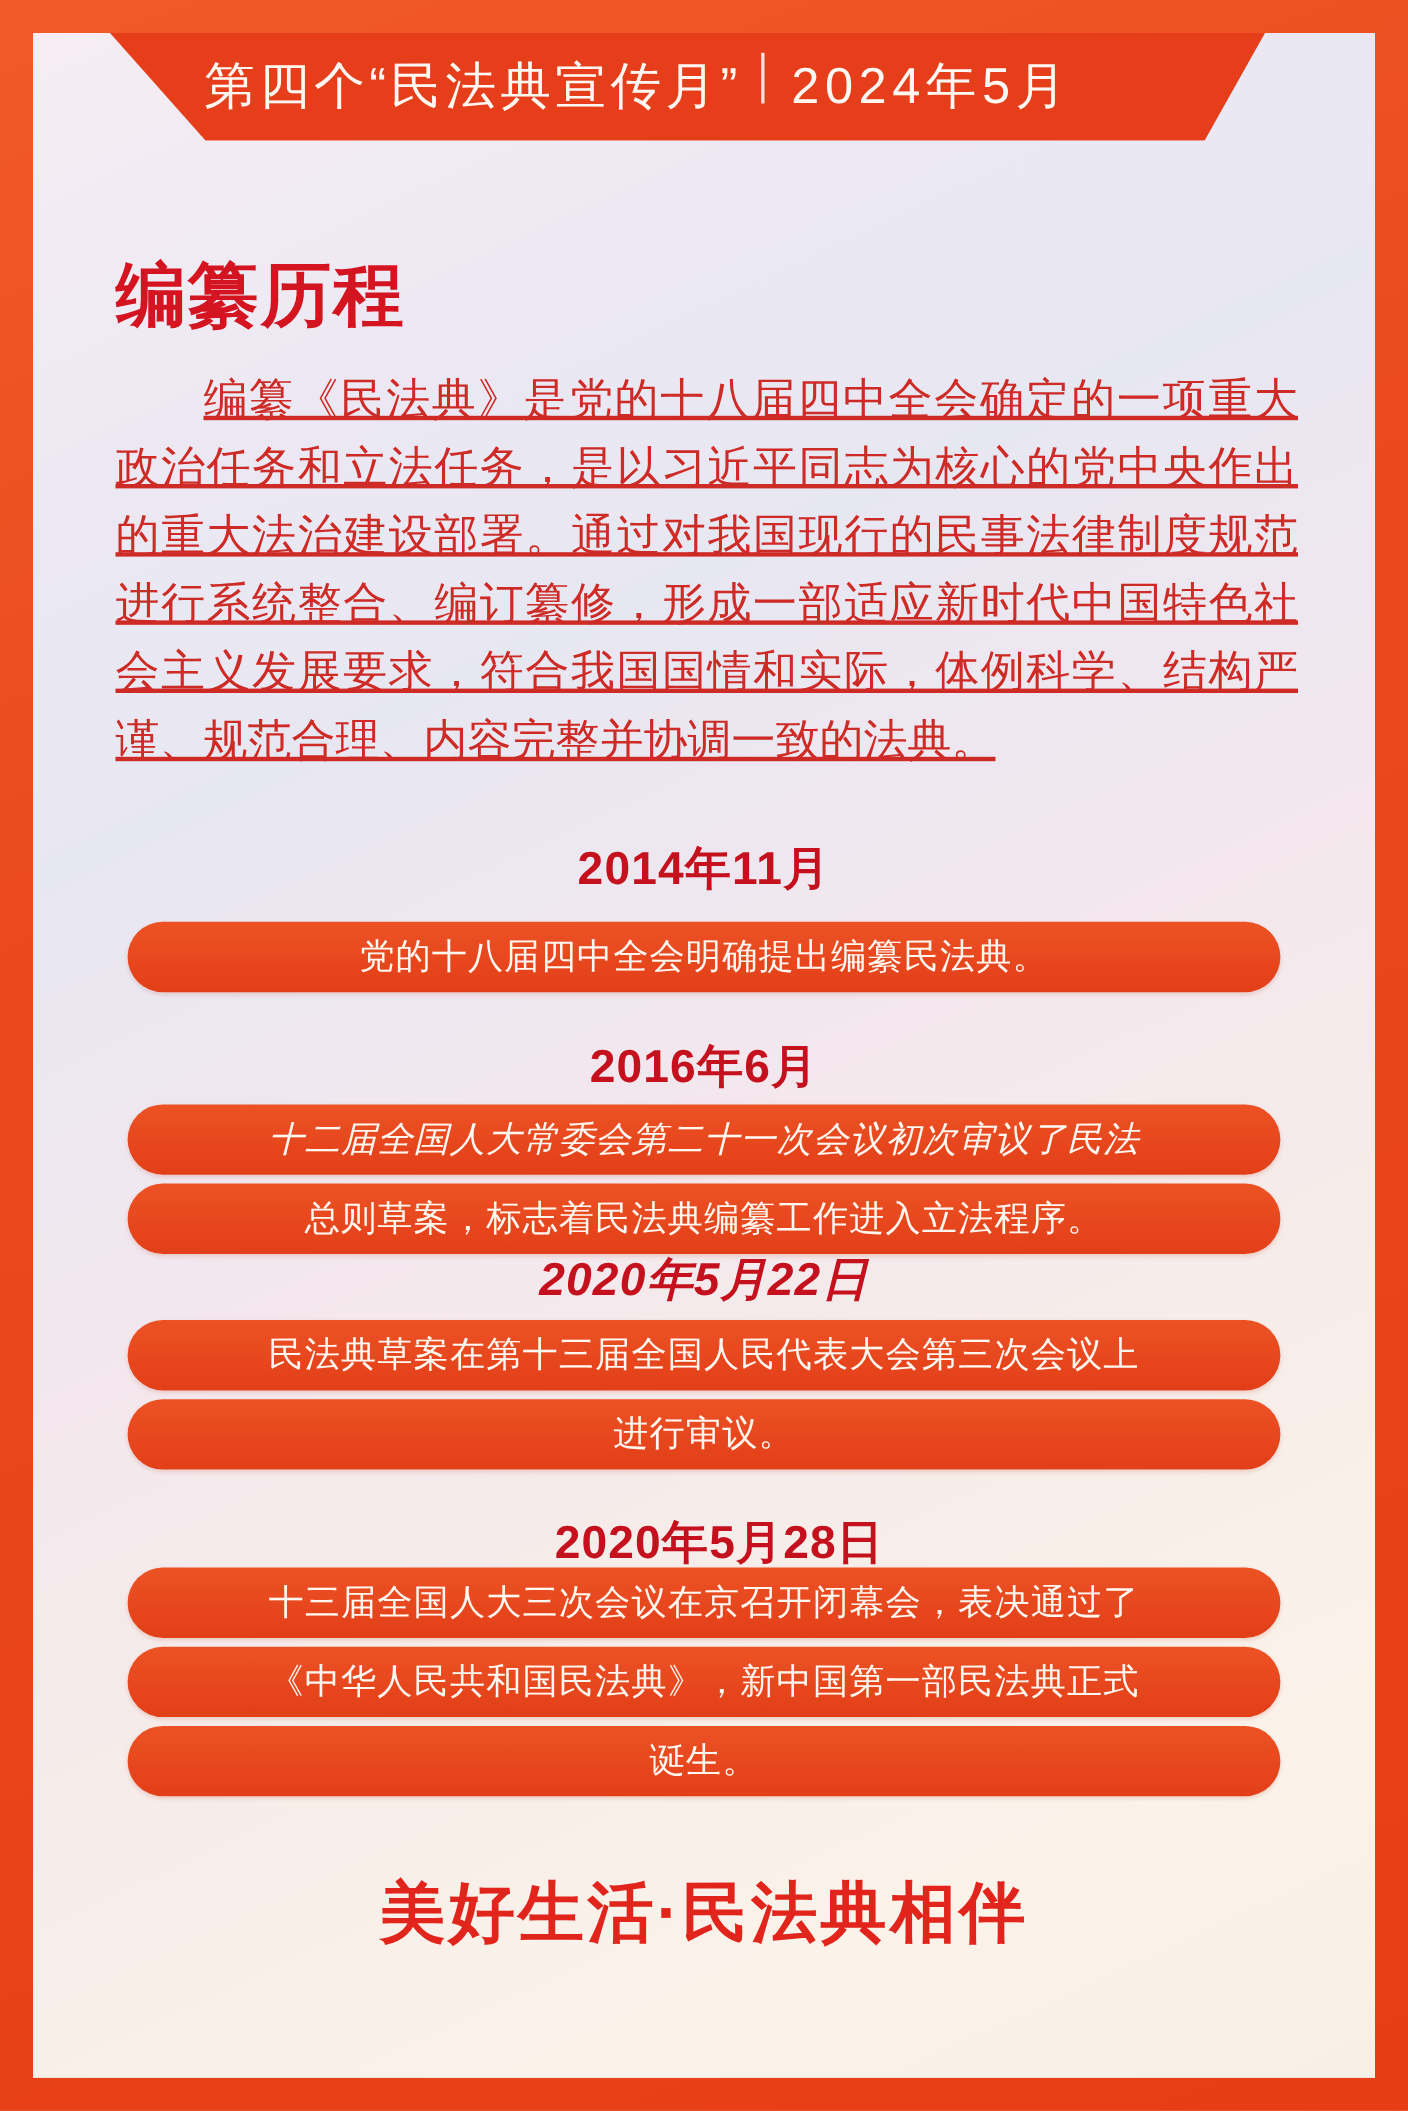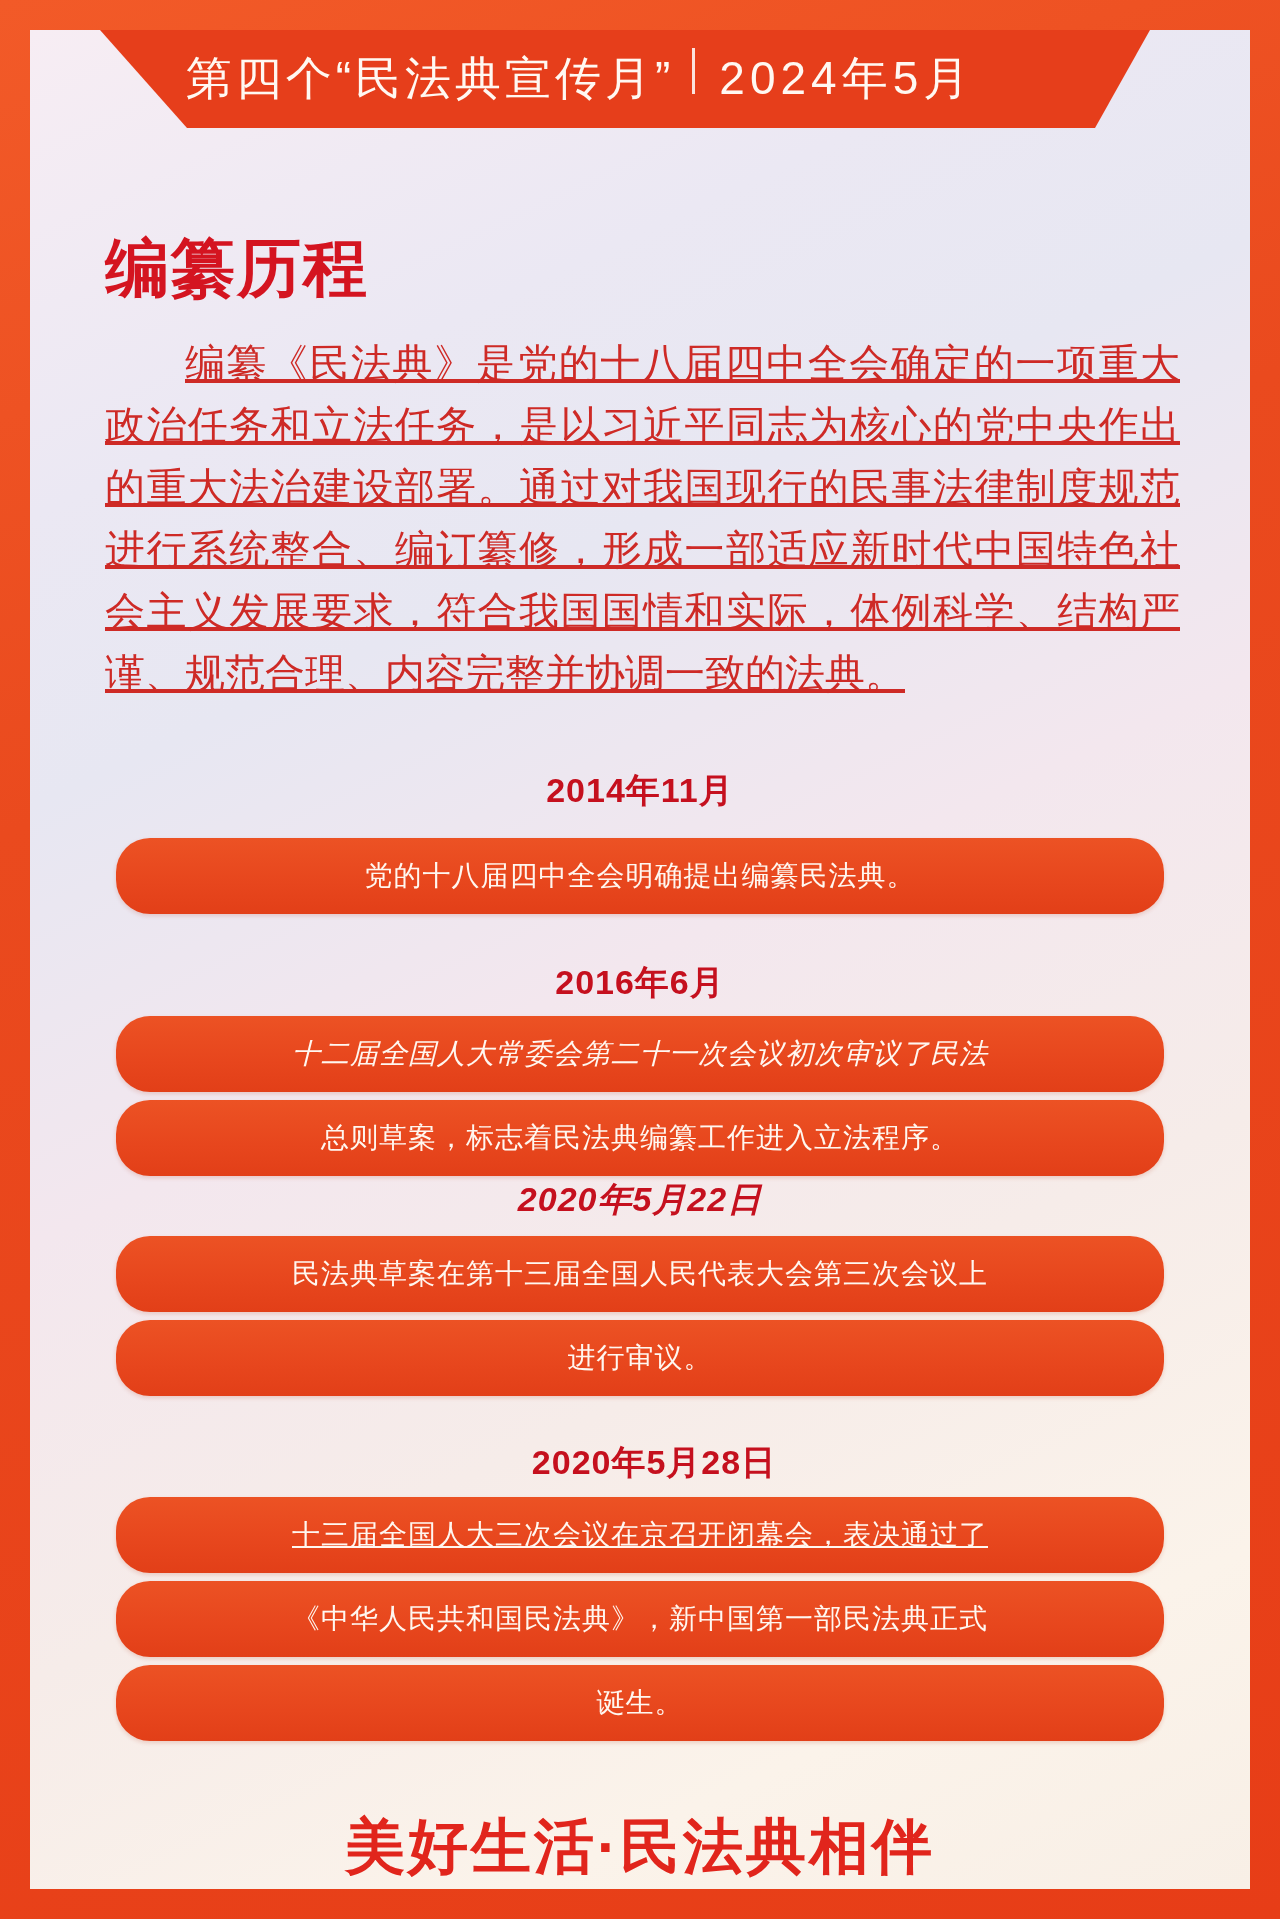--- a/index.html
+++ b/index.html
@@ -38,39 +38,39 @@
   }
   .intro{
     margin:36px 70px 0 75px;
     font-size:40px;line-height:62px;
     color:#ce2a26;
     text-align:justify;text-indent:2em;
     font-weight:400;
     text-decoration:underline;
   }
   .tl-date{
-    text-align:center;font-size:34px;line-height:46px;font-weight:700;
+    text-align:center;font-size:42px;line-height:46px;font-weight:700;
     color:#c5101e;letter-spacing:1px;
   }
   .tl-date.d1{margin-top:63px;}
   .tl-date.d2{margin-top:45px;}
   .tl-date.d3{font-style:italic;}
   .tl-date.d4{margin-top:43px;padding-left:28px;}
   .pill{
-    margin-left:86px;margin-right:86px;height:76px;
+    margin-left:86px;margin-right:86px;height:64px;
     background:linear-gradient(180deg,#ec5224 0%,#e7461d 60%,#e23f18 100%);
     border-radius:34px;
     display:flex;align-items:center;justify-content:center;
-    color:#fff7f0;font-size:28px;letter-spacing:1px;
+    color:#fff7f0;font-size:32px;letter-spacing:1px;
     box-shadow:0 2px 4px rgba(180,50,15,.18);
   }
   .pill.p-first{margin-top:25px;}
   .pill.m11{margin-top:11px;font-style:italic;}
   .pill.m14{margin-top:14px;}
-  .pill.m12{margin-top:12px;text-decoration:underline;}
+  .pill.m12{margin-top:0;}
   .pill.m8{margin-top:8px;}
   .slogan{
     margin-top:75px;text-align:center;
     font-size:60px;line-height:62px;font-weight:900;
     color:#e1251c;letter-spacing:3px;
   }
 </style>
 </head>
 <body>
 

